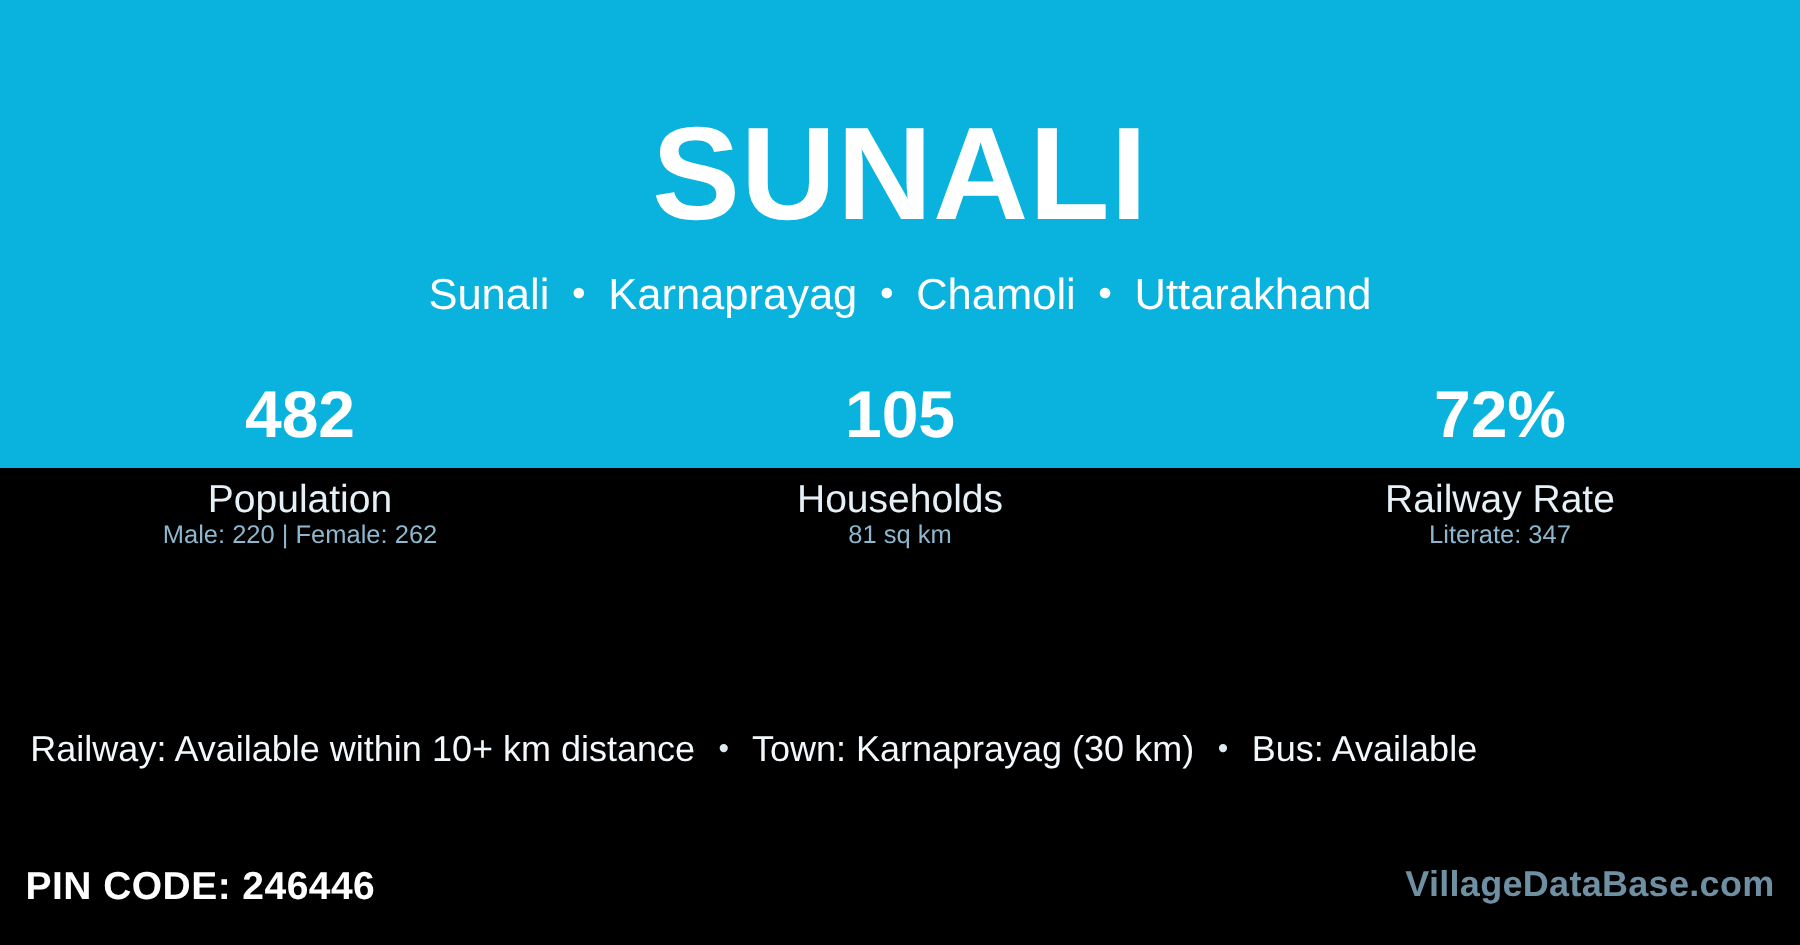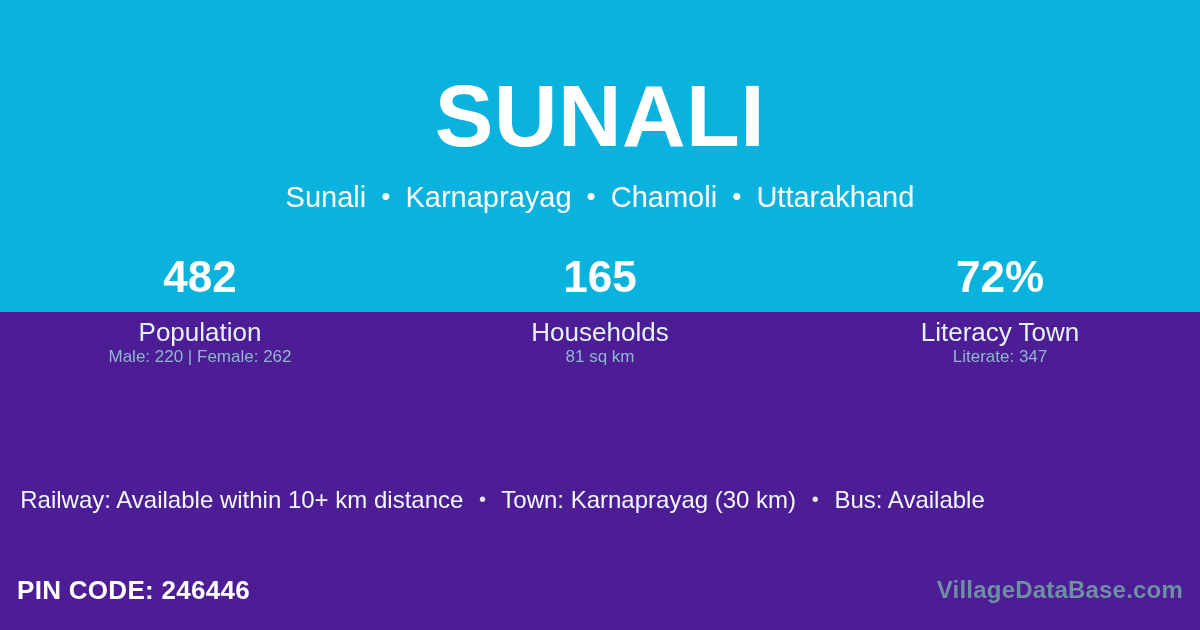--- a/index.html
+++ b/index.html
@@ -16,21 +16,21 @@
     position:relative;
     -webkit-font-smoothing:antialiased;
   }
 
   
   .card {
     position:absolute;
     inset:0;
     width:1200px;
     height:630px;
-    background:#4c1d95;
+    background:#000000;
   }
 
   .band-top {
     position:absolute;
     left:0; top:0;
     width:1200px;
     height:312px;
     background:#09b3dd;
   }
 
@@ -176,28 +176,28 @@
 
   <div class="stats">
 
     <div class="stat">
       <div class="stat-value">482</div>
       <div class="stat-label">Population</div>
       <div class="stat-sub">Male: 220 | Female: 262</div>
     </div>
 
     <div class="stat">
-      <div class="stat-value">165</div>
+      <div class="stat-value">105</div>
       <div class="stat-label">Households</div>
       <div class="stat-sub">81 sq km</div>
     </div>
 
     <div class="stat">
       <div class="stat-value">72%</div>
-      <div class="stat-label">Literacy Town</div>
+      <div class="stat-label">Railway Rate</div>
       <div class="stat-sub">Literate: 347</div>
     </div>
 
   </div>
 
   <div class="transport">
     <span>Railway: Available within 10+ km distance</span>
     <span class="sep">•</span>
     <span>Town: Karnaprayag (30 km)</span>
     <span class="sep">•</span>

